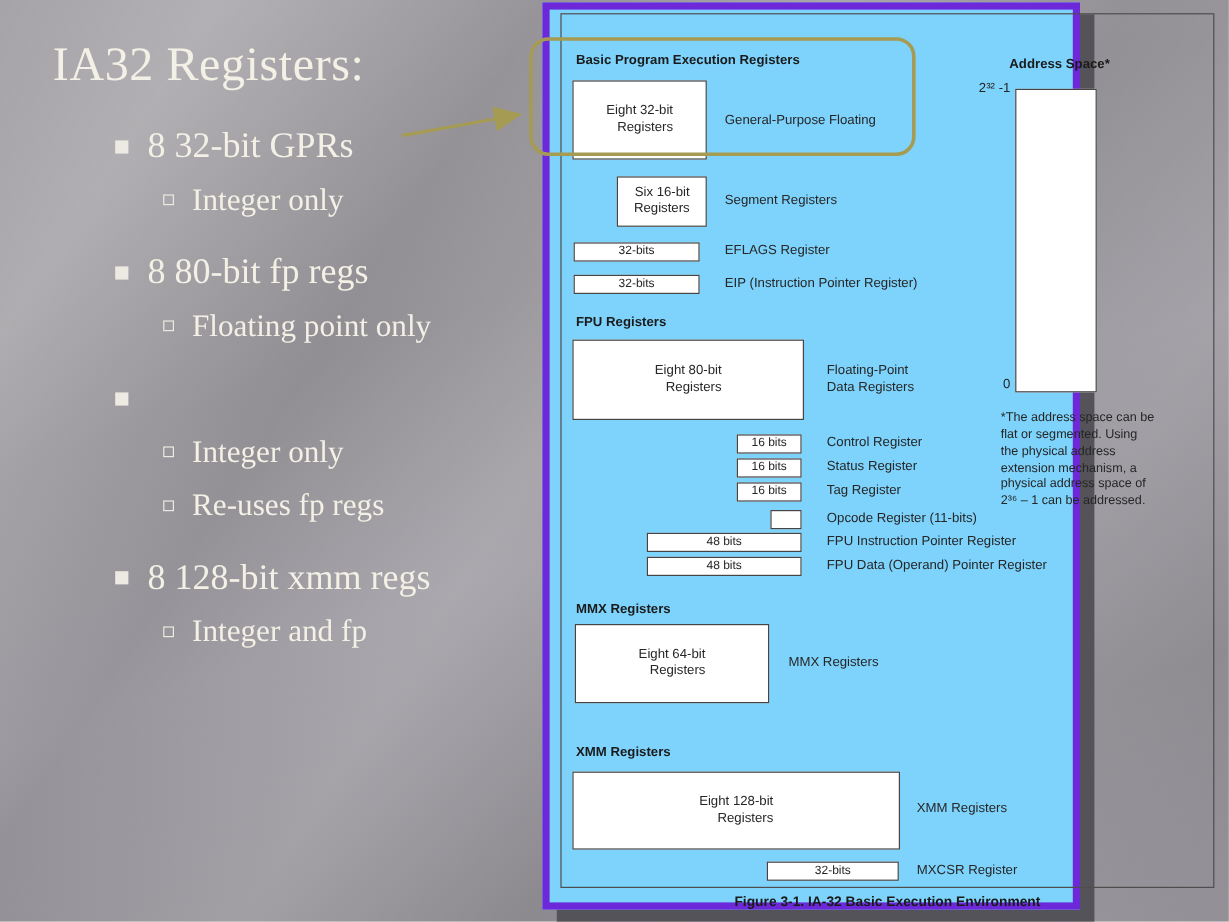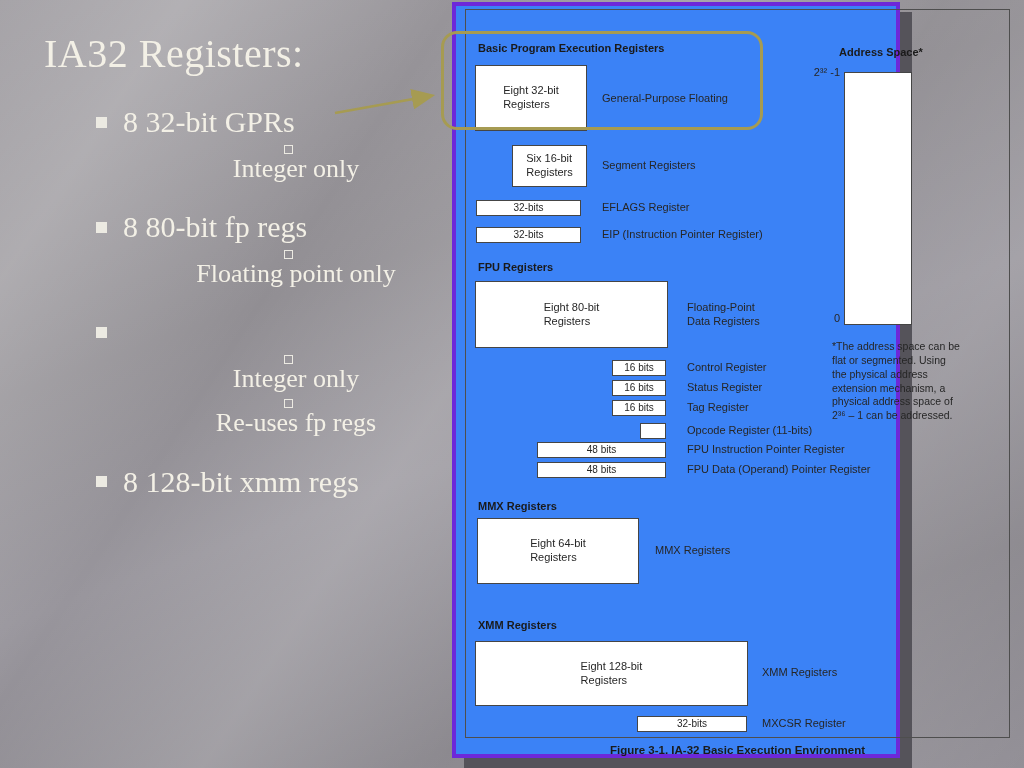--- a/index.html
+++ b/index.html
@@ -15,37 +15,37 @@
     position:absolute;left:44px;top:30px;
     font-family:"Liberation Serif","DejaVu Serif",serif;
     font-size:40px;color:#f3f0e6;letter-spacing:0.5px;
   }
   .bullet-list{position:absolute;left:96px;top:84px;width:360px;}
   .bullet-row{display:flex;align-items:center;height:44.5px;
     font-family:"Liberation Serif","DejaVu Serif",serif;color:#f3f0e6;}
   .bullet-row .marker{flex:0 0 auto;display:inline-block;}
   .bullet-row.lvl1 .marker{width:11px;height:11px;background:#eceae2;margin-right:16px;}
   .bullet-row.lvl1{font-size:30px;margin-top:16px;}
-  .bullet-row.lvl2{font-size:26px;padding-left:40px;flex-direction:column;}
+  .bullet-row.lvl2{font-size:26px;padding-left:40px;}
   .bullet-row.lvl2 .marker{width:7px;height:7px;border:1.5px solid #eceae2;background:transparent;margin-right:15px;}
   
   .figure-panel{
     position:absolute;left:452px;top:2px;width:448px;height:756px;
-    background:#3b82f6;border:4px solid #6d28d9;box-sizing:border-box;
+    background:#7dd3fc;border:6px solid #6d28d9;box-sizing:border-box;
     box-shadow:12px 10px 0 0 #55535a;z-index:1;
   }
   .inner-frame{
     position:absolute;left:9px;top:3px;width:545px;height:729px;
     border:1.5px solid #4e4e4e;box-sizing:border-box;
   }
   .hdr{position:absolute;font-size:11px;font-weight:bold;color:#1a1a1a;white-space:nowrap;}
   .box{
     position:absolute;border:1.5px solid #454545;background:#fff;box-sizing:border-box;
     display:flex;align-items:center;justify-content:center;
-    font-size:11px;color:#262626;text-align:left;line-height:1.25;
+    font-size:11px;color:#262626;text-align:right;line-height:1.25;
   }
   .box.thin{font-size:10px;}
   .lbl{position:absolute;font-size:11px;color:#262626;white-space:nowrap;line-height:1.25;}
   .preline{white-space:pre-line;}
   .addr-rect{position:absolute;border:1px solid #454545;background:#fff;box-sizing:border-box;}
   .addr-num{position:absolute;font-size:11px;color:#262626;text-align:right;}
   .footnote{position:absolute;font-size:10.5px;color:#262626;line-height:1.32;}
   .fig-caption{position:absolute;left:9px;top:738px;width:545px;text-align:center;
     font-size:11.5px;font-weight:bold;color:#1a1a1a;}
   
@@ -83,20 +83,24 @@
       <span class="marker"></span>
       <span class="btext">Integer only</span>
     </div>
     <div class="bullet-row lvl2">
       <span class="marker"></span>
       <span class="btext">Re-uses fp regs</span>
     </div>
     <div class="bullet-row lvl1">
       <span class="marker"></span>
       <span class="btext">8 128-bit xmm regs</span>
+    </div>
+    <div class="bullet-row lvl2">
+      <span class="marker"></span>
+      <span class="btext">Integer and fp</span>
     </div>
   </div>
 
 <div class="figure-panel">
   <div class="inner-frame"></div>
 
   <div class="hdr" style="left:22px;top:36px">Basic Program Execution Registers</div>
   <div class="box preline" style="left:19px;top:59px;width:112px;height:66px">Eight 32-bit
 Registers</div>
   <div class="lbl" style="left:146px;top:86px">General-Purpose Floating</div>

